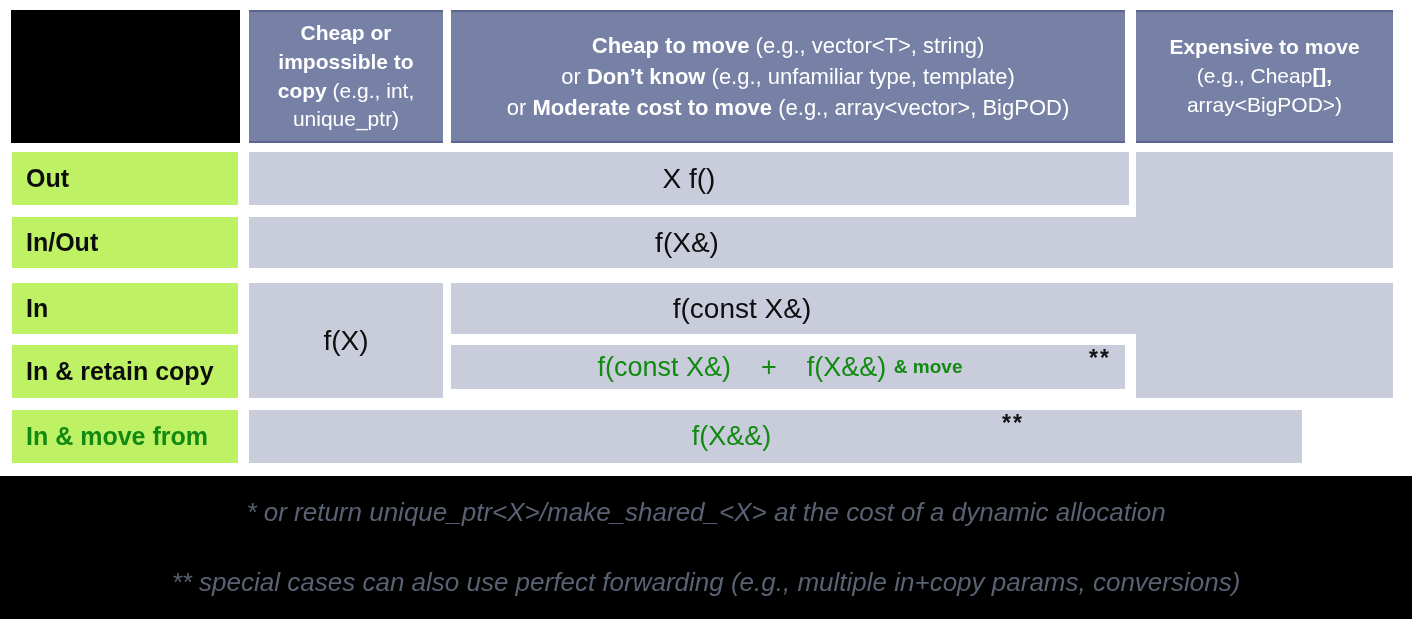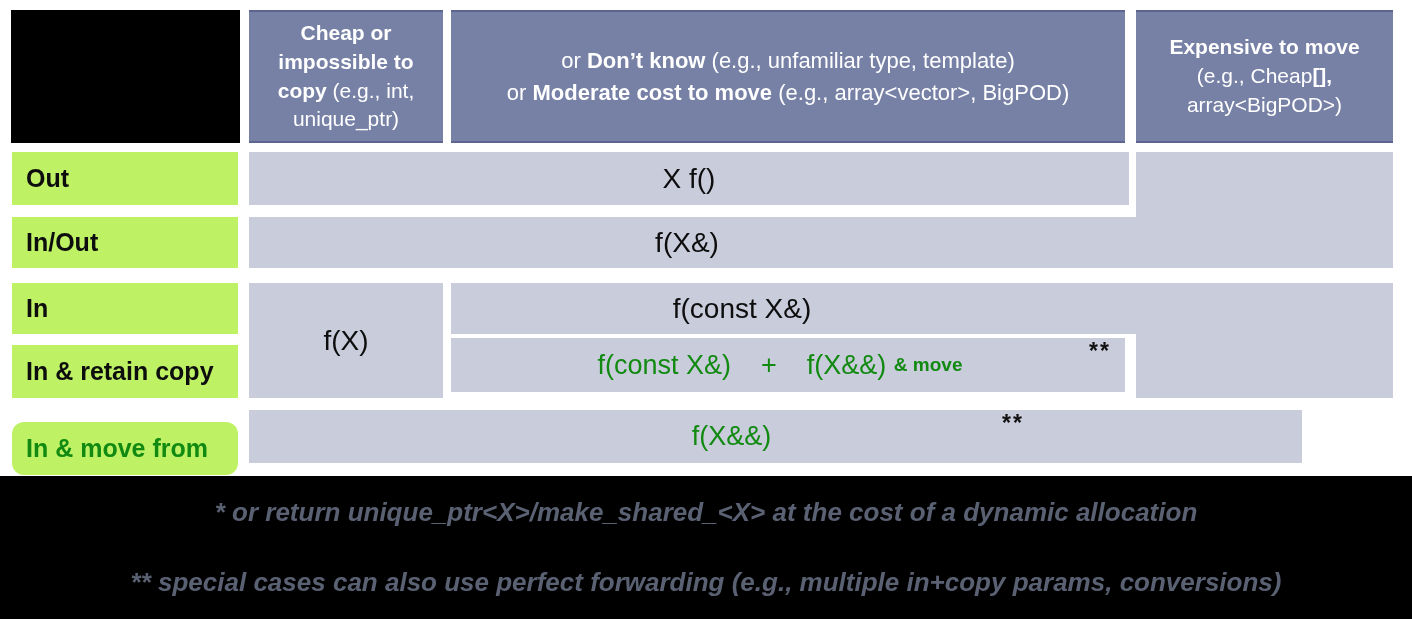--- a/index.html
+++ b/index.html
@@ -53,56 +53,57 @@
 
 <div class="stage">
 
   <div class="abs blackbox" style="left:11px;top:10px;width:229px;height:133px;"></div>
 
   <div class="abs hdr hdr1" style="left:249px;top:10px;width:194px;height:133px;">
       <span><span class="b">Cheap or impossible to copy</span><span> (e.g., int, unique_ptr)</span></span>
     </div>
 
   <div class="abs hdr hdr2" style="left:451px;top:10px;width:674px;height:133px;">
+      <span class="line"><span class="b">Cheap to move</span><span> (e.g., vector&lt;T&gt;, string)</span></span>
       <span class="line"><span>or </span><span class="b">Don’t know</span><span> (e.g., unfamiliar type, template)</span></span>
       <span class="line"><span>or </span><span class="b">Moderate cost to move</span><span> (e.g., array&lt;vector&gt;, BigPOD)</span></span>
     </div>
 
   <div class="abs hdr hdr3" style="left:1136px;top:10px;width:257px;height:133px;">
       <span class="line"><span class="b">Expensive to move</span></span>
       <span class="line"><span>(e.g., Cheap</span><span class="b">[],</span></span>
       <span class="line"><span>array&lt;BigPOD&gt;)</span></span>
     </div>
 
   <div class="abs lbl" style="left:12px;top:152px;width:226px;height:53px;">Out</div>
   <div class="abs lbl" style="left:12px;top:283px;width:226px;height:51px;">In</div>
   <div class="abs lbl" style="left:12px;top:217px;width:226px;height:51px;">In/Out</div>
   <div class="abs lbl" style="left:12px;top:345px;width:226px;height:53px;">In &amp; retain copy</div>
-  <div class="abs lbl green" style="left:12px;top:422px;width:226px;height:53px;border-radius:12px;">In &amp; move from</div>
+  <div class="abs lbl green" style="left:12px;top:410px;width:226px;height:53px;">In &amp; move from</div>
 
   <div class="abs filler" style="left:1136px;top:152px;width:257px;height:116px;"></div>
   <div class="abs filler" style="left:1136px;top:283px;width:257px;height:115px;"></div>
 
   <div class="abs cell" style="left:249px;top:152px;width:880px;height:53px;">X f()</div>
 
   <div class="abs cell" style="left:249px;top:217px;width:1144px;height:51px;padding-right:268px;">f(X&amp;)</div>
 
   <div class="abs cell" style="left:249px;top:283px;width:194px;height:115px;">f(X)</div>
 
   <div class="abs cell" style="left:451px;top:283px;width:942px;height:51px;padding-right:360px;">f(const X&amp;)</div>
 
-  <div class="abs cell" style="left:451px;top:338px;width:674px;height:54px;padding-right:40px;padding-left:24px;">
+  <div class="abs cell" style="left:451px;top:345px;width:674px;height:44px;padding-right:40px;padding-left:24px;">
     <span class="green-text" style="font-size:27px;">f(const X&amp;)    +    f(X&amp;&amp;) </span>
     <span class="green-text small">&amp; move</span>
     <span class="star" style="right:14px;">**</span>
   </div>
 
   <div class="abs cell" style="left:249px;top:410px;width:1053px;height:53px;padding-right:88px;">
     <span class="green-text" style="font-size:27px;">f(X&amp;&amp;)</span>
     <span class="star" style="right:278px;">**</span>
   </div>
 
-  <div class="abs footer" style="left:0px;top:476px;width:1412px;height:143px;font-weight:bold;">
+  <div class="abs footer" style="left:0px;top:476px;width:1412px;height:143px;">
     <div>* or return unique_ptr&lt;X&gt;/make_shared_&lt;X&gt; at the cost of a dynamic allocation</div>
     <div>** special cases can also use perfect forwarding (e.g., multiple in+copy params, conversions)</div>
   </div>
 
 </div>
 
 </body></html>

